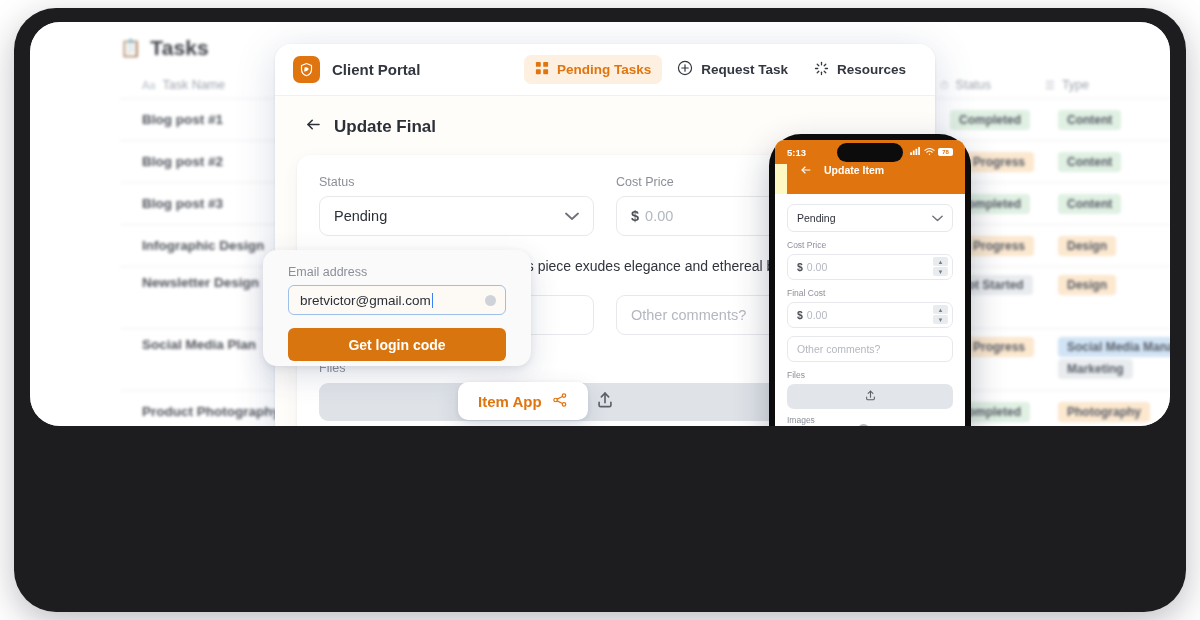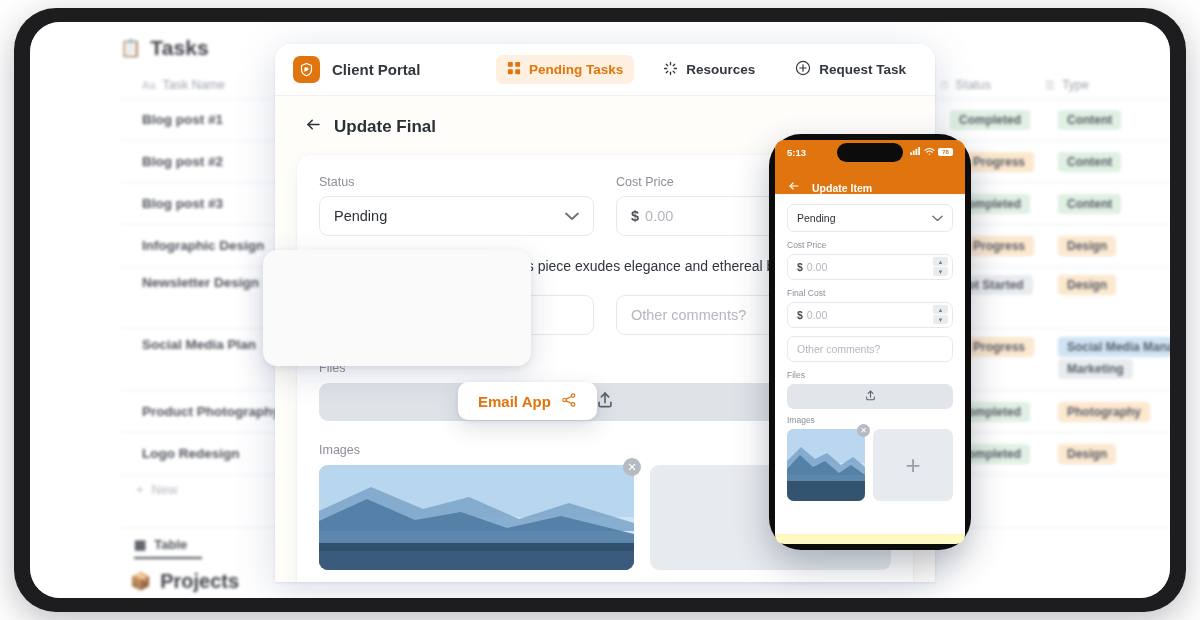--- a/index.html
+++ b/index.html
@@ -14,21 +14,21 @@
   
   #tablet-device {
     position: absolute; left: 14px; top: 8px;
     width: 1172px; height: 604px;
     border-radius: 42px;
     background: #1d1d1f;
     box-shadow: 0 10px 34px rgba(20,25,40,.28);
   }
   #tablet-screen {
     position: absolute; left: 16px; top: 14px;
-    width: 1140px; height: 576px;
+    width: 1140px; height: 404px;
     border-radius: 30px;
     background: #ffffff;
     overflow: hidden;
   }
 
   
   #bg-table {
     position: absolute; inset: 0;
     background: #ffffff;
     filter: blur(1.35px);
@@ -119,21 +119,21 @@
   #portal-logo {
     width: 27px; height: 27px; border-radius: 7px;
     background: #e0750f;
     display: flex; align-items: center; justify-content: center;
     flex: 0 0 auto;
   }
   #portal-brand {
     margin-left: 12px; font-size: 15px; font-weight: 700; color: #32363e;
   }
   #portal-nav {
-    margin-left: auto; display: flex; align-items: center; gap: 18px;
+    margin-left: auto; display: flex; align-items: center; gap: 4px;
   }
   .navitem {
     display: flex; align-items: center; gap: 8px;
     padding: 6px 11px; border-radius: 7px;
     font-size: 13.5px; font-weight: 600; color: #33373f;
     white-space: nowrap;
   }
   .navitem.active { background: #fdf0e0; color: #e0750f; }
 
   #portal-pagehead {
@@ -258,22 +258,22 @@
     width: 66px; height: 19px; background: #0c0c0d; border-radius: 11px;
   }
   #phone-statusicons { display: flex; align-items: center; gap: 3px; font-size: 9px; }
   #batt {
     width: 15px; height: 8px; border-radius: 2px; background: #fff;
     color: #e0750f; font-size: 6px; display: flex;
     align-items: center; justify-content: center; font-weight: 700;
   }
   #phone-appbar {
     height: 30px; background: #e0750f; color: #fff;
-    display: flex; align-items: flex-end; gap: 12px; padding: 0 13px;
-    font-size: 10.5px; font-weight: 600;
+    display: flex; align-items: flex-start; gap: 12px; padding: 0 13px;
+    font-size: 10.5px; font-weight: 600; margin-left: 12px;
   }
   #phone-body { padding: 10px 12px 0 12px; background: #fff; height: 340px; }
   .p-label { font-size: 8.5px; color: #8b8f99; margin-bottom: 4px; }
   .p-input {
     height: 26px; border: 1px solid #e7e8ec; border-radius: 7px;
     display: flex; align-items: center; padding: 0 9px;
     font-size: 10.5px; color: #2c3038; position: relative;
   }
   .p-input.ph { color: #b3b7bf; }
   .p-input .money { font-weight: 700; color: #4c5057; margin-right: 4px; }
@@ -419,45 +419,45 @@
           <div class="navitem active">
             <span>
               <svg width="14" height="14" viewBox="0 0 16 16">
                 <rect x="1" y="1" width="5.6" height="5.6" rx="1" fill="#e0750f"></rect>
                 <rect x="9.4" y="1" width="5.6" height="5.6" rx="1" fill="#e0750f"></rect>
                 <rect x="1" y="9.4" width="5.6" height="5.6" rx="1" fill="#e0750f"></rect>
                 <rect x="9.4" y="9.4" width="5.6" height="5.6" rx="1" fill="#e0750f"></rect>
               </svg>
             </span>
             <span>Pending Tasks</span>
+          </div>
+          <div class="navitem">
+            <span>
+              <svg width="16" height="16" viewBox="0 0 20 20">
+                <circle cx="10" cy="10" r="8.2" fill="none" stroke="#33373f" stroke-width="1.5"></circle>
+                <line x1="10" y1="6" x2="10" y2="14" stroke="#33373f" stroke-width="1.5" stroke-linecap="round"></line>
+                <line x1="6" y1="10" x2="14" y2="10" stroke="#33373f" stroke-width="1.5" stroke-linecap="round"></line>
+              </svg>
+            </span>
+            <span>Request Task</span>
           </div>
           <div class="navitem">
             <span>
               <svg width="15" height="15" viewBox="0 0 20 20" stroke="#33373f" stroke-width="1.7" stroke-linecap="round">
                 <line x1="10" y1="2" x2="10" y2="5"></line>
                     <line x1="10" y1="15" x2="10" y2="18"></line>
                 <line x1="2" y1="10" x2="5" y2="10"></line>
                     <line x1="15" y1="10" x2="18" y2="10"></line>
                 <line x1="4.3" y1="4.3" x2="6.4" y2="6.4"></line>
                     <line x1="13.6" y1="13.6" x2="15.7" y2="15.7"></line>
                 <line x1="4.3" y1="15.7" x2="6.4" y2="13.6"></line>
                     <line x1="13.6" y1="6.4" x2="15.7" y2="4.3"></line>
               </svg>
             </span>
             <span>Resources</span>
-          </div>
-          <div class="navitem">
-            <span>
-              <svg width="16" height="16" viewBox="0 0 20 20">
-                <circle cx="10" cy="10" r="8.2" fill="none" stroke="#33373f" stroke-width="1.5"></circle>
-                <line x1="10" y1="6" x2="10" y2="14" stroke="#33373f" stroke-width="1.5" stroke-linecap="round"></line>
-                <line x1="6" y1="10" x2="14" y2="10" stroke="#33373f" stroke-width="1.5" stroke-linecap="round"></line>
-              </svg>
-            </span>
-            <span>Request Task</span>
           </div>
         </div>
       </div>
 
       <div id="portal-pagehead">
         <span>
           <svg width="17" height="17" viewBox="0 0 20 20" class="nb" style="color:#2c3038">
             <line x1="3.5" y1="10" x2="16.5" y2="10"></line>
             <polyline points="8.5,5 3.5,10 8.5,15"></polyline>
           </svg>
@@ -524,24 +524,31 @@
               </svg>
             </div>
             <div id="thumb-x">✕</div>
           </div>
           <div id="thumb-add"></div>
         </div>
       </div>
     </div>
 
     <div id="login-pop">
+      <div id="login-label">Email address</div>
+      <div id="email-input">
+        <span>bretvictor@gmail.com</span>
+        <span id="email-caret"></span>
+        <span id="email-clear"></span>
+      </div>
+      <div id="login-btn">Get login code</div>
     </div>
 
     <div id="share-pill">
-      <span>Email App</span>
+      <span>Item App</span>
       <span>
         <svg width="16" height="16" viewBox="0 0 20 20" stroke="#e0750f" fill="none" stroke-width="1.5">
           <circle cx="15" cy="4.5" r="2.2"></circle>
               <circle cx="15" cy="15.5" r="2.2"></circle>
               <circle cx="4.5" cy="10" r="2.2"></circle>
           <line x1="6.5" y1="8.9" x2="13" y2="5.6" stroke-linecap="round"></line>
           <line x1="6.5" y1="11.1" x2="13" y2="14.4" stroke-linecap="round"></line>
         </svg>
       </span>
     </div>

